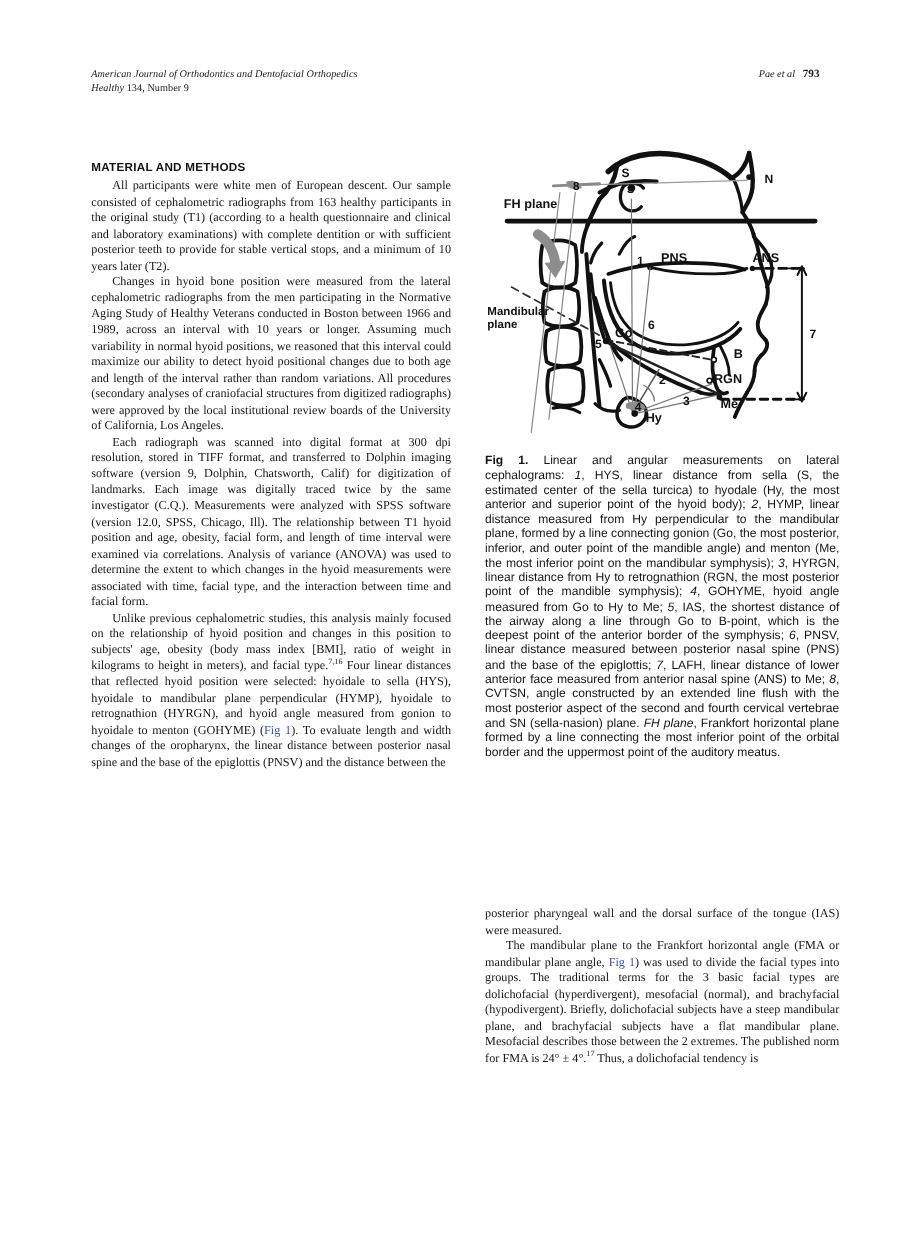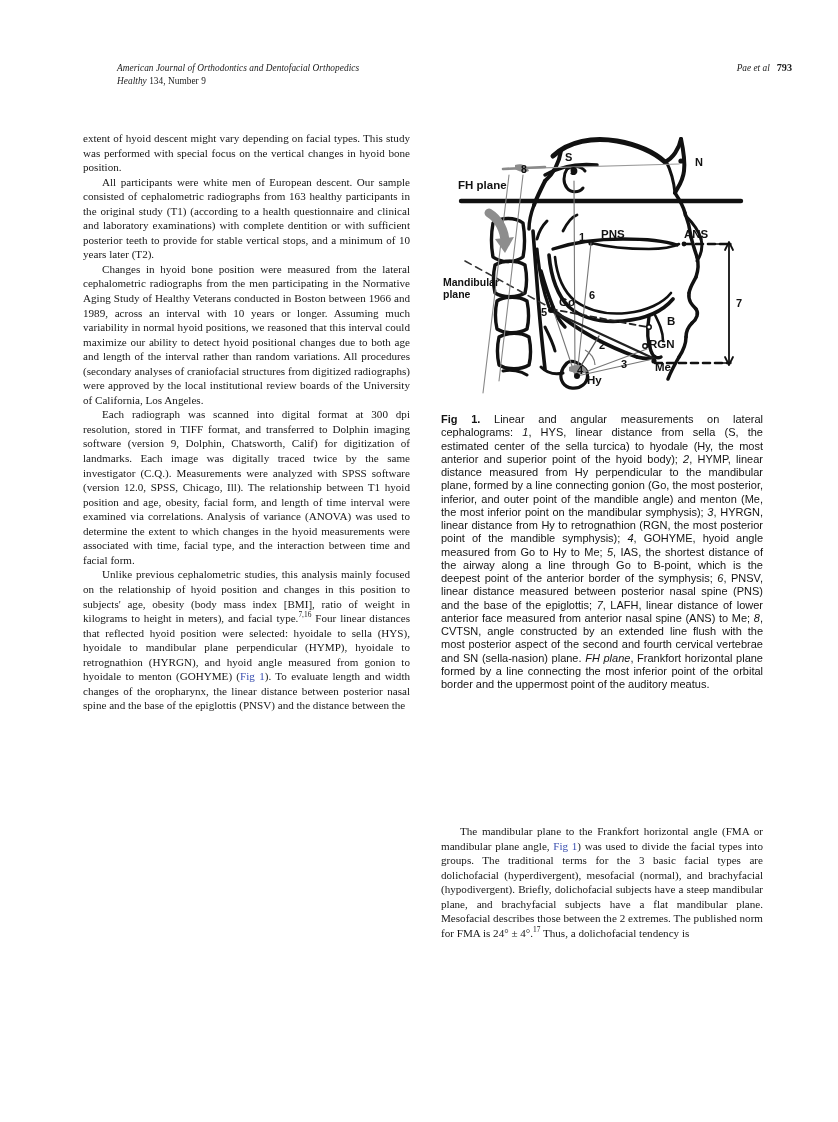--- a/index.html
+++ b/index.html
@@ -23,42 +23,41 @@
     height: 1122px;
   }
 
   
   .runhead {
     position: absolute;
     left: 83px;
     top: 62px;
     width: 678px;
     height: 34px;
-    margin-left: 34px;
   }
   .runhead-left {
     position: absolute;
     left: 0;
     top: 0;
     font-family: "Liberation Serif", serif;
     font-size: 9.3px;
     line-height: 12.6px;
     letter-spacing: 0.05px;
     color: #1a1a1a;
   }
   .runhead-left .jrnl {
     font-style: italic;
   }
   .runhead-left .volline {
     white-space: nowrap;
   }
   .runhead-left .volline .vi { font-style: italic; }
   .runhead-right {
     position: absolute;
-    right: 3px;
+    right: 16px;
     top: 0;
     white-space: nowrap;
     font-size: 9.3px;
     line-height: 12.6px;
   }
   .runhead-right .authors {
     font-style: italic;
   }
   .runhead-right .pageno {
     font-weight: bold;
@@ -146,22 +145,22 @@
       <div class="volline">
         <span class="vi">Healthy</span><span> 134, Number 9</span>
       </div>
     </div>
     <div class="runhead-right">
       <span class="authors">Pae et al</span><span class="pageno">793</span>
     </div>
   </div>
 
   <div class="col col-left">
-    <p class="noindent">extent of hyoid descent might vary depending on facial types. This study was performed with special focus on the vertical changes in hyoid bone position.</p>
-
+
+    <h2 class="section">MATERIAL AND METHODS</h2>
 
     <p>All participants were white men of European descent. Our sample consisted of cephalometric radiographs from 163 healthy participants in the original study (T1) (according to a health questionnaire and clinical and laboratory examinations) with complete dentition or with sufficient posterior teeth to provide for stable vertical stops, and a minimum of 10 years later (T2).</p>
     <p>Changes in hyoid bone position were measured from the lateral cephalometric radiographs from the men participating in the Normative Aging Study of Healthy Veterans conducted in Boston between 1966 and 1989, across an interval with 10 years or longer. Assuming much variability in normal hyoid positions, we reasoned that this interval could maximize our ability to detect hyoid positional changes due to both age and length of the interval rather than random variations. All procedures (secondary analyses of craniofacial structures from digitized radiographs) were approved by the local institutional review boards of the University of California, Los Angeles.</p>
     <p>Each radiograph was scanned into digital format at 300 dpi resolution, stored in TIFF format, and transferred to Dolphin imaging software (version 9, Dolphin, Chatsworth, Calif) for digitization of landmarks. Each image was digitally traced twice by the same investigator (C.Q.). Measurements were analyzed with SPSS software (version 12.0, SPSS, Chicago, Ill). The relationship between T1 hyoid position and age, obesity, facial form, and length of time interval were examined via correlations. Analysis of variance (ANOVA) was used to determine the extent to which changes in the hyoid measurements were associated with time, facial type, and the interaction between time and facial form.</p>
 
     <p>
       <span>Unlike previous cephalometric studies, this analysis mainly focused on the relationship of hyoid position and changes in this position to subjects' age, obesity (body mass index [BMI], ratio of weight in kilograms to height in meters), and facial type.</span><sup>7,16</sup><span> Four linear distances that reflected hyoid position were selected: hyoidale to sella (HYS), hyoidale to mandibular plane perpendicular (HYMP), hyoidale to retrognathion (HYRGN), and hyoid angle measured from gonion to hyoidale to menton (GOHYME) (</span><span class="xref">Fig 1</span><span>). To evaluate length and width changes of the oropharynx, the linear distance between posterior nasal spine and the base of the epiglottis (PNSV) and the distance between the</span>
     </p>
   </div>
 
@@ -319,18 +318,19 @@
         </g>
       </svg>
     </div>
   </div>
 
   <div class="fig-caption">
     <span class="figlabel">Fig 1.</span><span> Linear and angular measurements on lateral cephalograms: </span><i>1</i><span>, HYS, linear distance from sella (S, the estimated center of the sella turcica) to hyodale (Hy, the most anterior and superior point of the hyoid body); </span><i>2</i><span>, HYMP, linear distance measured from Hy perpendicular to the mandibular plane, formed by a line connecting gonion (Go, the most posterior, inferior, and outer point of the mandible angle) and menton (Me, the most inferior point on the mandibular symphysis); </span><i>3</i><span>, HYRGN, linear distance from Hy to retrognathion (RGN, the most posterior point of the mandible symphysis); </span><i>4</i><span>, GOHYME, hyoid angle measured from Go to Hy to Me; </span><i>5</i><span>, IAS, the shortest distance of the airway along a line through Go to B-point, which is the deepest point of the anterior border of the symphysis; </span><i>6</i><span>, PNSV, linear distance measured between posterior nasal spine (PNS) and the base of the epiglottis; </span><i>7</i><span>, LAFH, linear distance of lower anterior face measured from anterior nasal spine (ANS) to Me; </span><i>8</i><span>, CVTSN, angle constructed by an extended line flush with the most posterior aspect of the second and fourth cervical vertebrae and SN (sella-nasion) plane. </span><i>FH plane</i><span>, Frankfort horizontal plane formed by a line connecting the most inferior point of the orbital border and the uppermost point of the auditory meatus.</span>
   </div>
 
   <div class="col col-right">
+    <p class="noindent">posterior pharyngeal wall and the dorsal surface of the tongue (IAS) were measured.</p>
     <p>
       <span>The mandibular plane to the Frankfort horizontal angle (FMA or mandibular plane angle, </span><span class="xref">Fig 1</span><span>) was used to divide the facial types into groups. The traditional terms for the 3 basic facial types are dolichofacial (hyperdivergent), mesofacial (normal), and brachyfacial (hypodivergent). Briefly, dolichofacial subjects have a steep mandibular plane, and brachyfacial subjects have a flat mandibular plane. Mesofacial describes those between the 2 extremes. The published norm for FMA is 24° ± 4°.</span><sup>17</sup><span> Thus, a dolichofacial tendency is</span>
     </p>
   </div>
 
 </div>
 
 </body></html>

